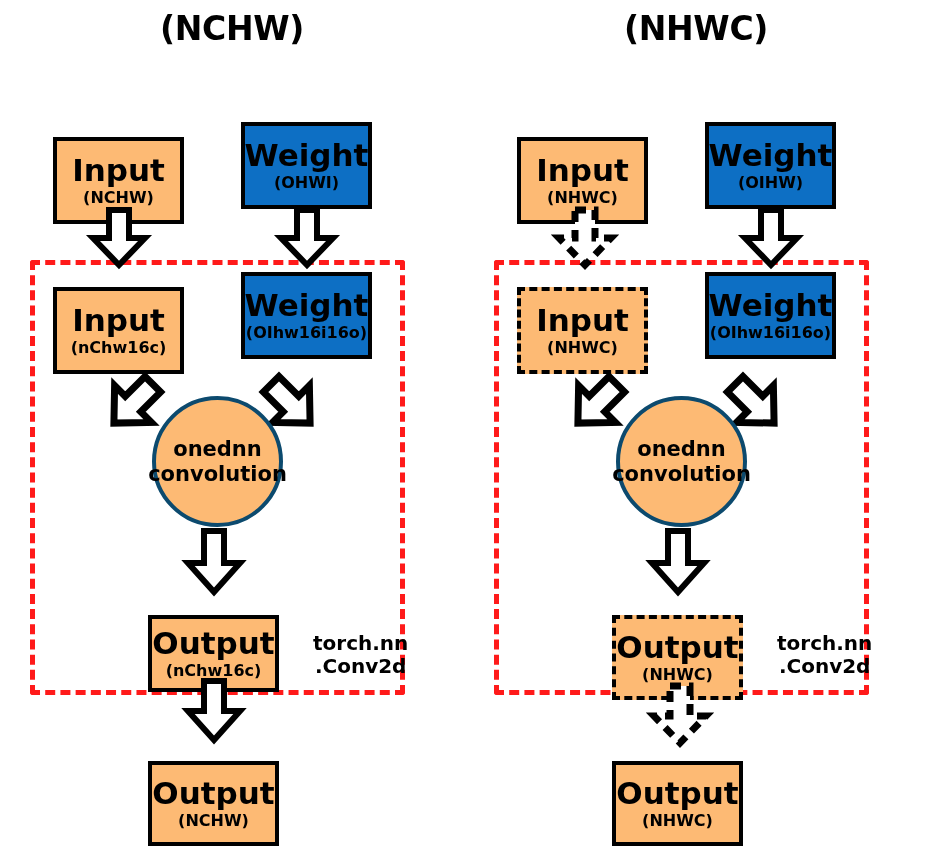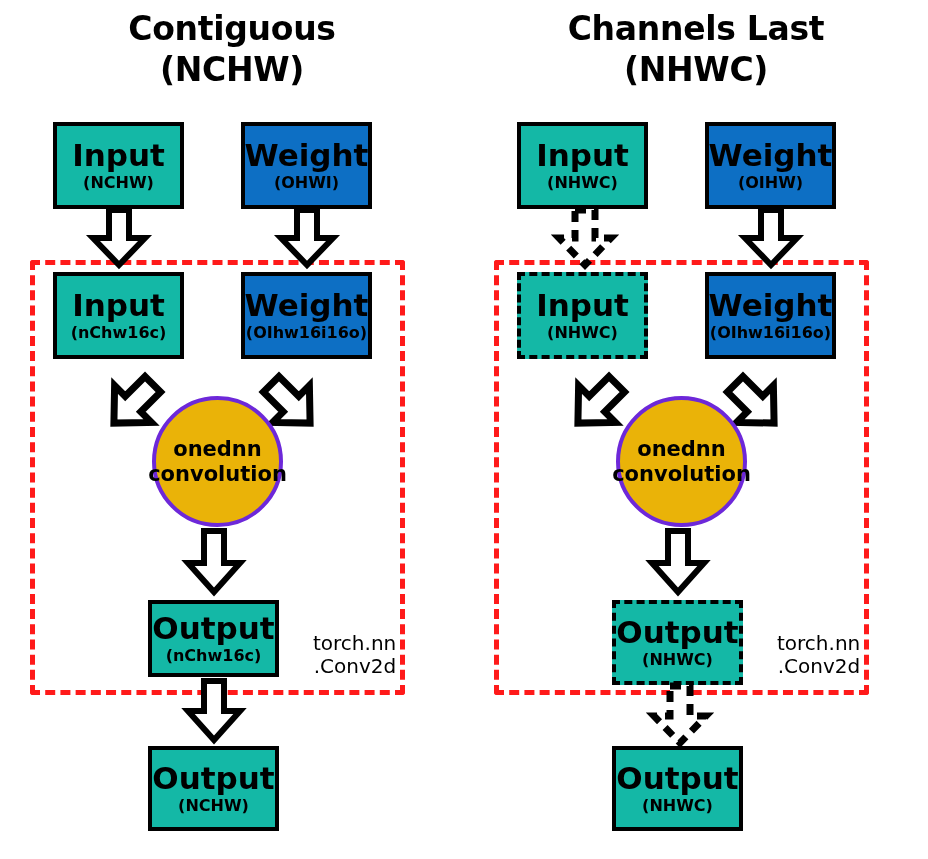--- a/index.html
+++ b/index.html
@@ -32,50 +32,49 @@
     position:absolute;box-sizing:border-box;
     display:flex;flex-direction:column;align-items:center;justify-content:center;
     overflow:visible;
   }
   .nodebox .big{
     font-weight:bold;font-size:31px;line-height:31px;white-space:nowrap;
   }
   .nodebox .sub{
     font-weight:bold;font-size:16px;line-height:18px;margin-top:3px;white-space:nowrap;
   }
-  .green{background:#14b8a6;border:4px solid #000;}
+  .green{background:#fdba74;border:4px solid #000;margin-top:15px;}
   .blue{background:#0d6fc4;border:4px solid #000;}
   .dashedbox{border-style:dashed;border-width:4px;}
 
   
   .circle{
     position:absolute;border-radius:50%;
-    background:#eab308;border:4px solid #6d28d9;
+    background:#fdba74;border:4px solid #0c4a6e;
     display:flex;flex-direction:column;align-items:center;justify-content:center;
   }
   .circle span{
     font-weight:bold;font-size:21px;line-height:25px;white-space:nowrap;
   }
 
   
   .arrow{position:absolute;}
   .arrow svg{display:block;overflow:visible;}
 
   .sidelabel{
-    position:absolute;font-weight:normal;font-size:20px;line-height:23px;
-    text-align:right;white-space:nowrap;
+    position:absolute;font-weight:bold;font-size:20px;line-height:23px;
+    text-align:center;white-space:nowrap;
   }
 </style>
 </head>
 <body>
 
 <div class="panel panel-left">
 
   <div class="panel-title">
-    <span>Contiguous</span>
     <span class="t2">(NCHW)</span>
   </div>
 
   <div class="region" style="left:30px;top:260px;width:375px;height:435px;"></div>
 
   <div class="sidelabel" style="left:313px;top:632px;">
     <span>torch.nn</span><br>
     <span>.Conv2d</span>
   </div>
 
@@ -151,21 +150,20 @@
 
   <div class="nodebox green" style="left:148px;top:746px;width:131px;height:85px;">
     <span class="big">Output</span>
     <span class="sub">(NCHW)</span>
   </div>
 </div>
 
 <div class="panel panel-right">
 
   <div class="panel-title">
-    <span>Channels Last</span>
     <span class="t2">(NHWC)</span>
   </div>
 
   <div class="region" style="left:30px;top:260px;width:375px;height:435px;"></div>
 
   <div class="sidelabel" style="left:313px;top:632px;">
     <span>torch.nn</span><br>
     <span>.Conv2d</span>
   </div>
 

